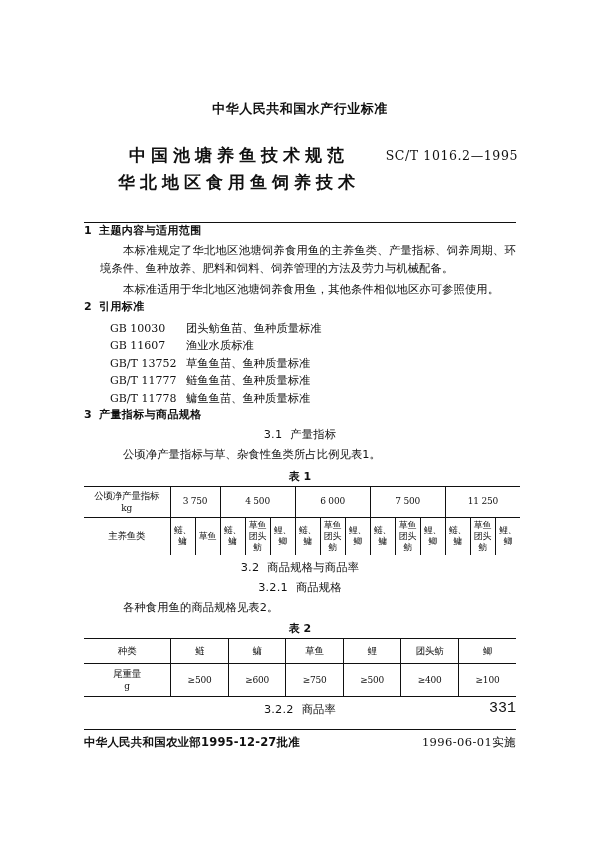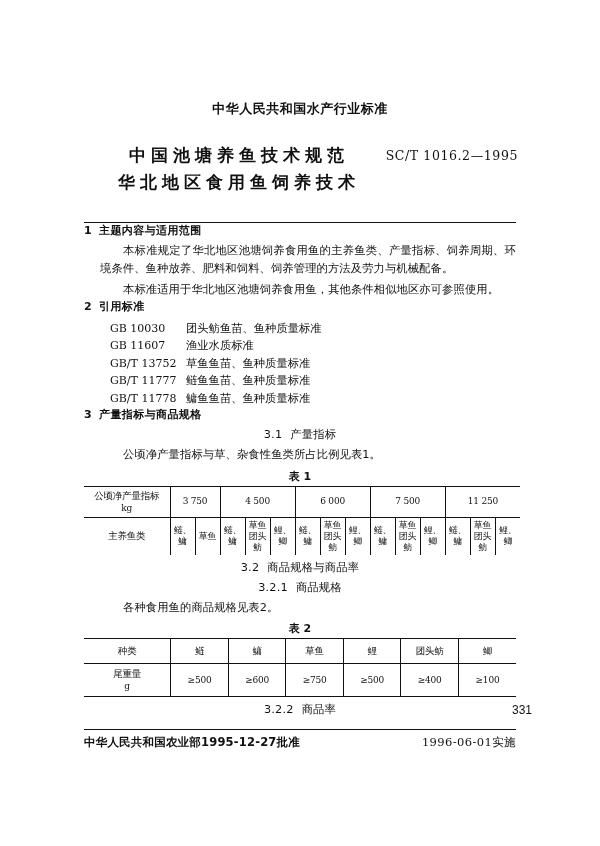--- a/index.html
+++ b/index.html
@@ -148,24 +148,24 @@
     text-align: center;
   }
   .footer .left { font-weight: bold; letter-spacing: 0.2px; }
   .footer .right {
     font-family: "DejaVu Serif", "Liberation Serif", serif;
     font-size: 11.5px;
     letter-spacing: 0.4px;
   }
   .page-num {
     position: absolute;
-    right: 68px;
+    right: 84px;
     bottom: 26px;
-    font-size: 12px;
-    font-family: Liberation Sans, sans-serif;
+    font-size: 15px;
+    font-family: Liberation Mono, monospace;
   }
   .stack { display: block; }
 </style>
 </head>
 <body>
 
 <div class="page">
 
   <div class="doc-kind">中华人民共和国水产行业标准</div>
 

